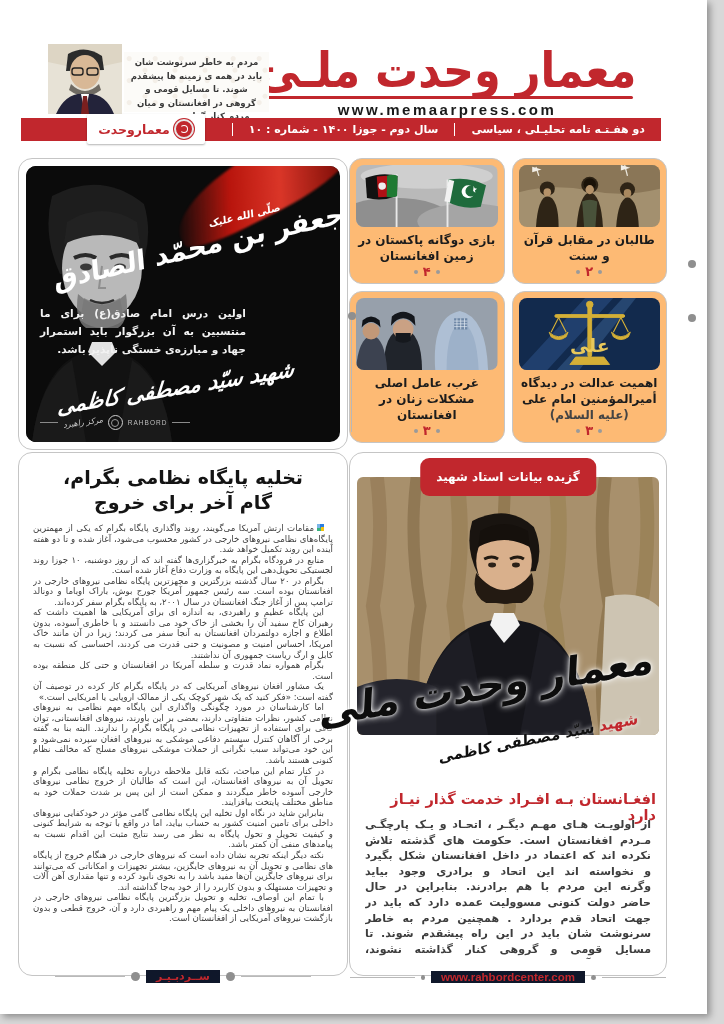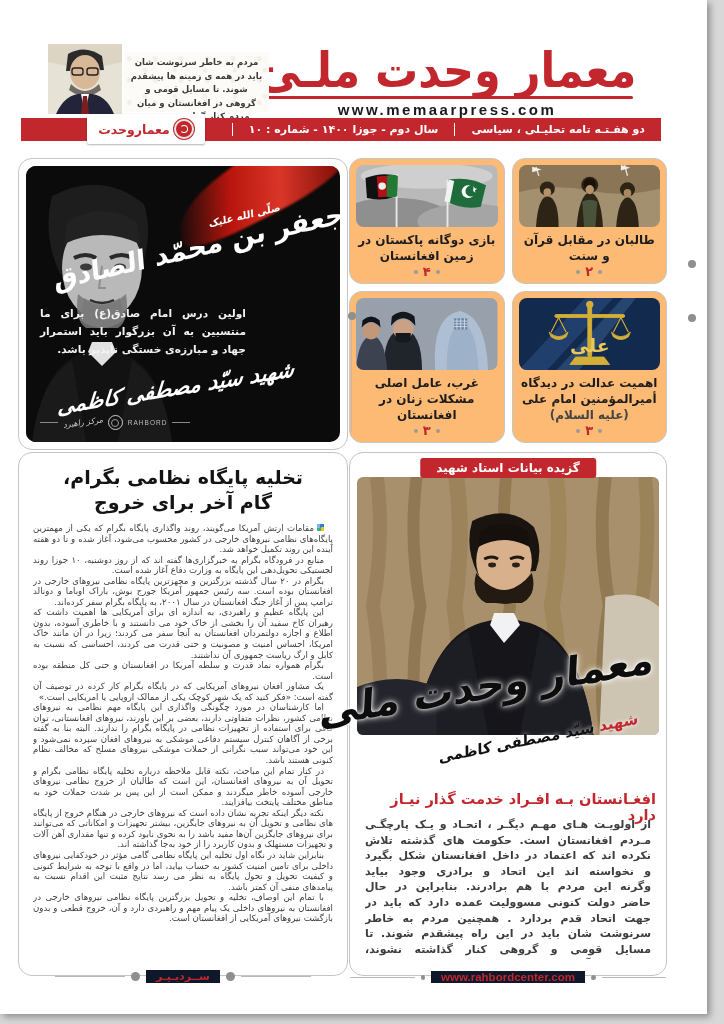--- a/index.html
+++ b/index.html
@@ -98,21 +98,21 @@
   .card-footer .fline { width:70px; height:1px; background:#b9b9b9; }
   .card-footer .fdot { width:9px; height:9px; border-radius:50%; background:#8f8f8f; margin:0 6px; }
   .card-footer .ftext { background:#0f172a; padding:0 10px; color:#c1272d; font-weight:bold; font-size:11px;
                         pointer-events:auto; letter-spacing:3px; }
   .card-footer .ftext.url { letter-spacing:0; direction:ltr; font-family:"Liberation Sans", sans-serif; font-size:11.5px; }
   .card-footer .fdot.sm { width:5px; height:5px; }
 
   
   .feature-card { top:452px; right:40px; width:318px; height:524px; }
   .feature-badge { position:absolute; top:5px; left:50%; transform:translateX(-50%); background:#c1272d;
-                   color:#fff; font-size:12px; font-weight:bold; padding:3px 16px; border-radius:3px;
+                   color:#fff; font-size:12px; font-weight:bold; padding:12px 16px; border-radius:9px;
                    white-space:nowrap; z-index:3; }
   .feature-photo { position:absolute; top:24px; left:7px; right:7px; height:258px; border-radius:6px; overflow:hidden; }
   .feature-photo svg { width:100%; height:100%; display:block; }
   .feature-watermark { position:absolute; top:168px; left:0; right:0; height:170px; z-index:2;
                        pointer-events:none; }
   .wm-main { position:absolute; top:38px; right:10px; left:6px; text-align:center; font-size:40px;
              font-weight:bold; color:#0d0d0d; transform:rotate(-9deg) skewX(-12deg); white-space:nowrap;
              text-shadow:0 0 7px rgba(255,255,255,.95), 0 0 3px rgba(255,255,255,.9); }
   .wm-name { position:absolute; top:108px; right:26px; font-size:15px; font-weight:bold;
              transform:rotate(-11deg) skewX(-10deg); color:#111;
@@ -326,22 +326,22 @@
     </div>
     <div class="article-body" data-interactable="false">
       <p data-interactable="false"><span class="grid-bullet" data-interactable="false"></span><span>مقامات ارتش آمریکا می‌گویند، روند واگذاری پایگاه بگرام که یکی از مهمترین پایگاه‌های نظامی نیروهای خارجی در کشور محسوب می‌شود، آغاز شده و تا دو هفته آینده این روند تکمیل خواهد شد.</span></p>
       <p data-interactable="false">منابع در فرودگاه بگرام به خبرگزاری‌ها گفته اند که از روز دوشنبه، ۱۰ جوزا روند لجستیکی تحویل‌دهی این پایگاه به وزارت دفاع آغاز شده است.</p>
       <p data-interactable="false">بگرام در ۲۰ سال گذشته بزرگترین و مجهزترین پایگاه نظامی نیروهای خارجی در افغانستان بوده است. سه رئیس جمهور آمریکا جورج بوش، باراک اوباما و دونالد ترامپ پس از آغاز جنگ افغانستان در سال ۲۰۰۱، به پایگاه بگرام سفر کرده‌اند.</p>
       <p data-interactable="false">این پایگاه عظیم و راهبردی، به اندازه ای برای آمریکایی ها اهمیت داشت که رهبران کاخ سفید آن را بخشی از خاک خود می دانستند و با خاطری آسوده، بدون اطلاع و اجازه دولتمردان افغانستان به آنجا سفر می کردند؛ زیرا در آن مانند خاک امریکا، احساس امنیت و مصونیت و حتی قدرت می کردند، احساسی که نسبت به کابل و ارگ ریاست جمهوری آن نداشتند.</p>
       <p data-interactable="false">بگرام همواره نماد قدرت و سلطه آمریکا در افغانستان و حتی کل منطقه بوده است.</p>
       <p data-interactable="false">یک مشاور افغان نیروهای آمریکایی که در پایگاه بگرام کار کرده در توصیف آن گفته است: «فکر کنید که یک شهر کوچک یکی از ممالک اروپایی یا امریکایی است.»</p>
       <p data-interactable="false">اما کارشناسان در مورد چگونگی واگذاری این پایگاه مهم نظامی به نیروهای نظامی کشور، نظرات متفاوتی دارند، بعضی بر این باورند، نیروهای افغانستانی، توان کافی برای استفاده از تجهیزات نظامی در پایگاه بگرام را ندارند. البته بنا به گفته برخی از آگاهان کنترل سیستم دفاعی موشکی به نیروهای افغان سپرده نمی‌شود و این خود می‌تواند سبب نگرانی از حملات موشکی نیروهای مسلح که مخالف نظام کنونی هستند باشد.</p>
       <p data-interactable="false">در کنار تمام این مباحث، نکته قابل ملاحظه درباره تخلیه پایگاه نظامی بگرام و تحویل آن به نیروهای افغانستان، این است که طالبان از خروج نظامی نیروهای خارجی آسوده خاطر میگردند و ممکن است از این پس بر شدت حملات خود به مناطق مختلف پایتخت بیافزایند.</p>
+      <p data-interactable="false">بنابراین شاید در نگاه اول تخلیه این پایگاه نظامی گامی مؤثر در خودکفایی نیروهای داخلی برای تامین امنیت کشور به حساب بیاید، اما در واقع با توجه به شرایط کنونی و کیفیت تحویل و تحول پایگاه به نظر می رسد نتایج مثبت این اقدام نسبت به پیامدهای منفی آن کمتر باشد.</p>
       <p data-interactable="false">نکته دیگر اینکه تجربه نشان داده است که نیروهای خارجی در هنگام خروج از پایگاه های نظامی و تحویل آن به نیروهای جایگزین، بیشتر تجهیزات و امکاناتی که می‌توانند برای نیروهای جایگزین آن‌ها مفید باشد را به نحوی نابود کرده و تنها مقداری آهن آلات و تجهیزات مستهلک و بدون کاربرد را از خود به‌جا گذاشته اند.</p>
-      <p data-interactable="false">بنابراین شاید در نگاه اول تخلیه این پایگاه نظامی گامی مؤثر در خودکفایی نیروهای داخلی برای تامین امنیت کشور به حساب بیاید، اما در واقع با توجه به شرایط کنونی و کیفیت تحویل و تحول پایگاه به نظر می رسد نتایج مثبت این اقدام نسبت به پیامدهای منفی آن کمتر باشد.</p>
       <p data-interactable="false">با تمام این اوصاف، تخلیه و تحویل بزرگترین پایگاه نظامی نیروهای خارجی در افغانستان به نیروهای داخلی یک پیام مهم و راهبردی دارد و آن، خروج قطعی و بدون بازگشت نیروهای آمریکایی از افغانستان است.</p>
     </div>
     <div class="card-footer" data-interactable="false">
       <div class="fline" data-interactable="false"></div>
       <div class="fdot" data-interactable="false"></div>
       <div class="ftext" data-interactable="false">ســردبـیـر</div>
       <div class="fdot" data-interactable="false"></div>
       <div class="fline" data-interactable="false"></div>
     </div>
   </div>

